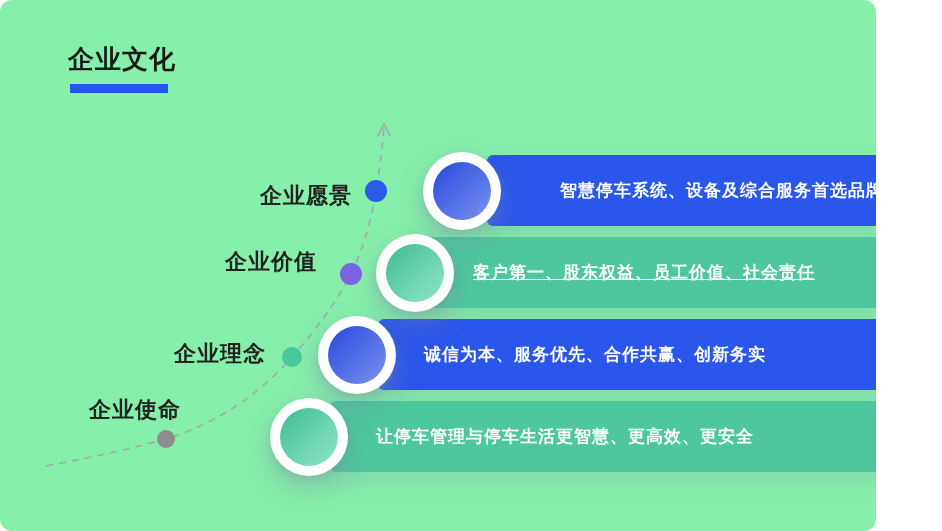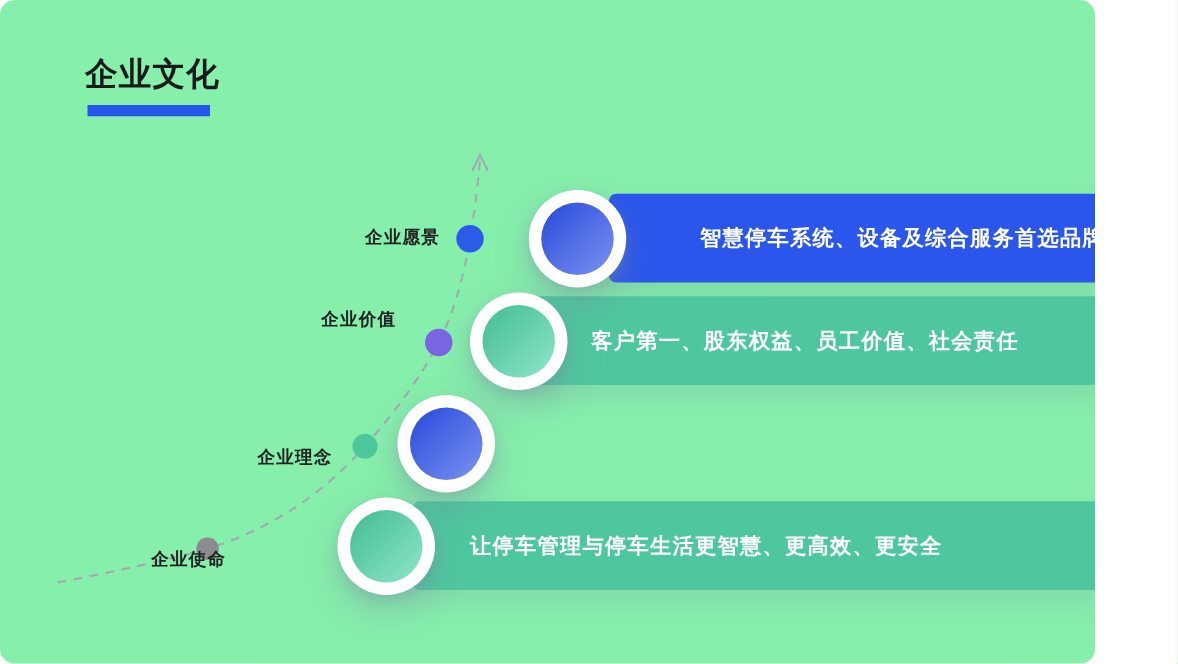--- a/index.html
+++ b/index.html
@@ -57,27 +57,27 @@
   .dot {
     position:absolute; border-radius:50%; z-index:3;
   }
   .r1 .dot { left:365px; top:180px; width:22px; height:22px; }
   .r2 .dot { left:340px; top:263px; width:22px; height:22px; }
   .r3 .dot { left:282px; top:347px; width:20px; height:20px; }
   .r4 .dot { left:157px; top:430px; width:18px; height:18px; }
 
   .row-label {
     position:absolute; width:150px; text-align:right; z-index:3;
-    font-size:14px; font-weight:700; color:#222222; letter-spacing:1px;
+    font-size:22px; font-weight:700; color:#222222; letter-spacing:1px;
     white-space:nowrap;
   }
   .r1 .row-label { left:202px; top:181px; }
   .r2 .row-label { left:167px; top:247px; }
-  .r3 .row-label { left:116px; top:357px; }
-  .r4 .row-label { left:31px;  top:395px;margin-top:44px; }
+  .r3 .row-label { left:116px; top:339px; }
+  .r4 .row-label { left:31px;  top:395px; }
 </style>
 </head>
 <body>
 
 <div class="canvas">
 
   <h1 class="page-title">企业文化</h1>
   <div class="title-underline" style="background: rgb(36, 86, 235);"></div>
 
   <svg class="curve-svg" width="942" height="531" viewBox="0 0 942 531">
@@ -90,31 +90,34 @@
       <span>智慧停车系统、设备及综合服务首选品牌</span>
     </div>
     <div class="bubble">
       <div class="bubble-inner blue"></div>
     </div>
     <span class="dot" style="background: rgb(43, 92, 232);"></span>
     <div class="row-label">企业愿景</div>
   </div>
 
   <div class="row r2">
-    <div class="banner" style="background: rgb(79, 199, 158);">
+    <div class="banner" style="background: rgb(79, 199, 158); text-decoration: underline;">
       <span>客户第一、股东权益、员工价值、社会责任</span>
     </div>
     <div class="bubble">
       <div class="bubble-inner green"></div>
     </div>
     <span class="dot" style="background: rgb(123, 100, 226);"></span>
     <div class="row-label">企业价值</div>
   </div>
 
   <div class="row r3">
+    <div class="banner" style="background: rgb(42, 86, 235);">
+      <span>诚信为本、服务优先、合作共赢、创新务实</span>
+    </div>
     <div class="bubble">
       <div class="bubble-inner blue"></div>
     </div>
     <span class="dot" style="background: rgb(75, 199, 155);"></span>
     <div class="row-label">企业理念</div>
   </div>
 
   <div class="row r4">
     <div class="banner" style="background: rgb(79, 199, 158);">
       <span>让停车管理与停车生活更智慧、更高效、更安全</span>

